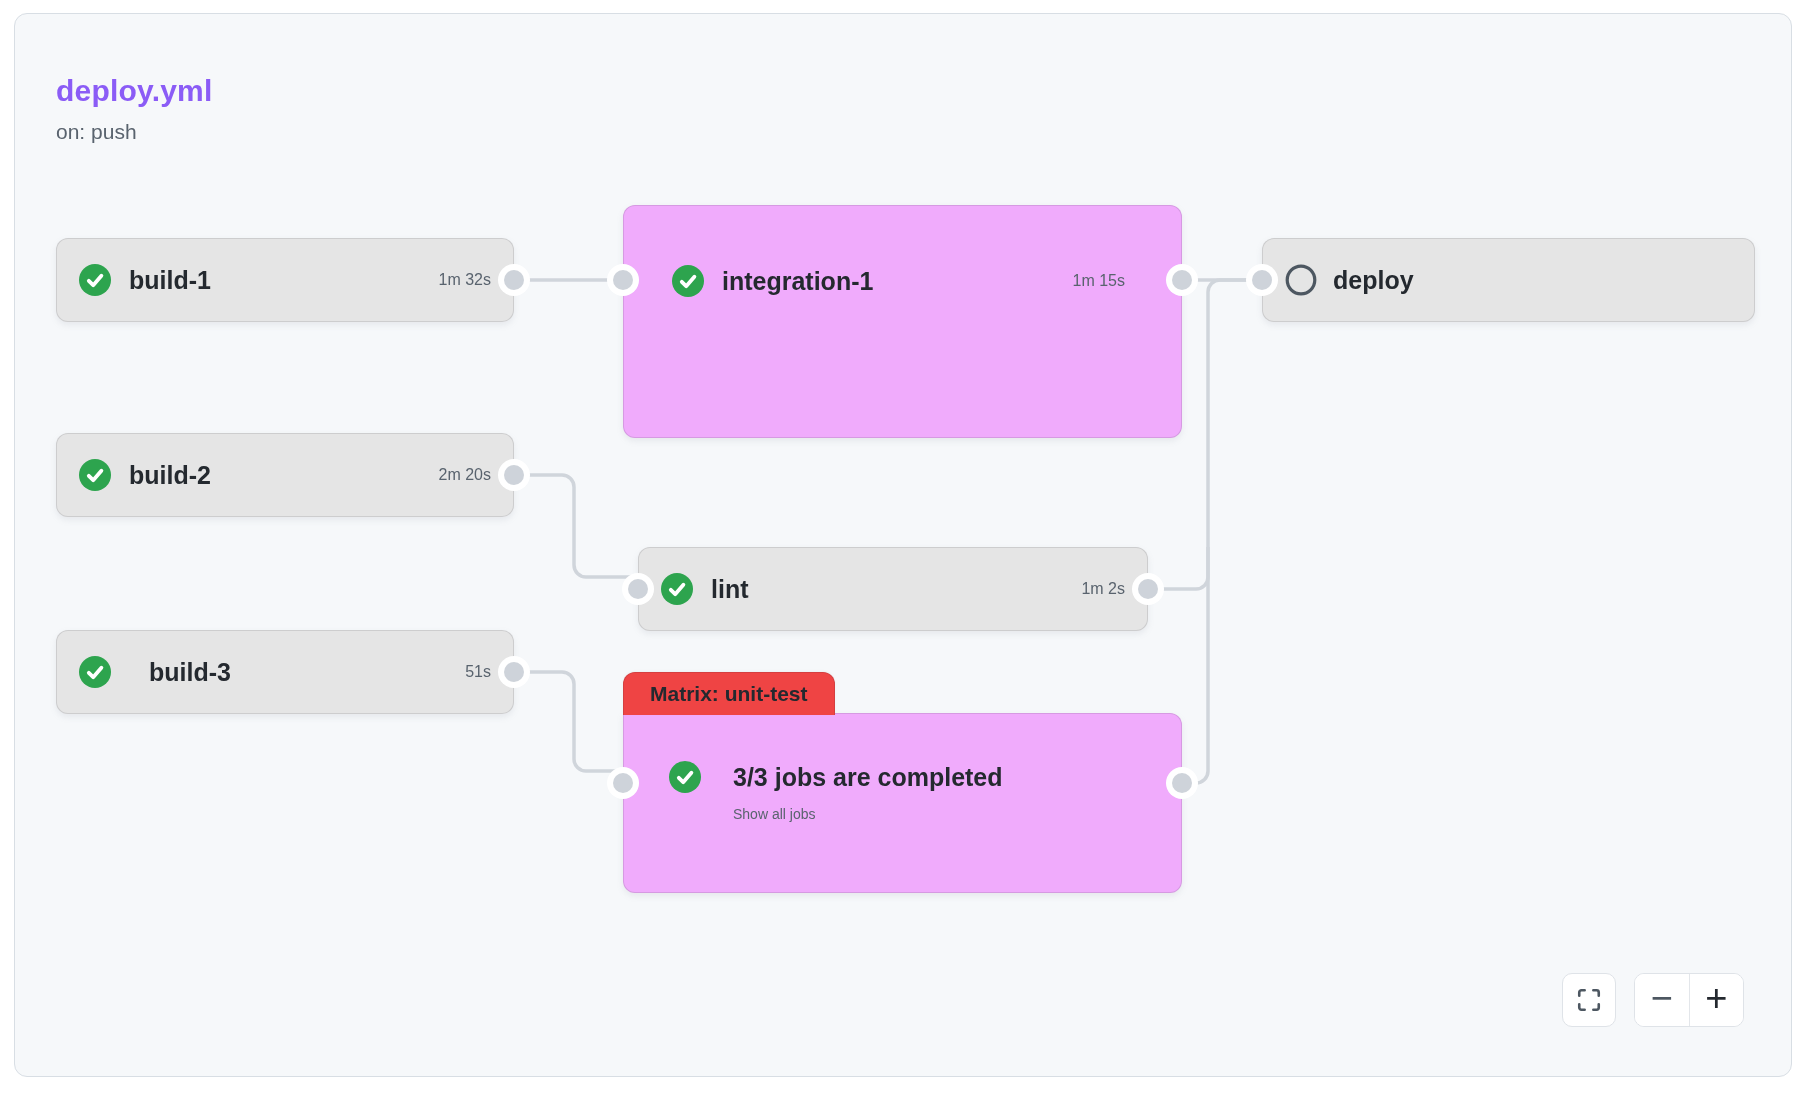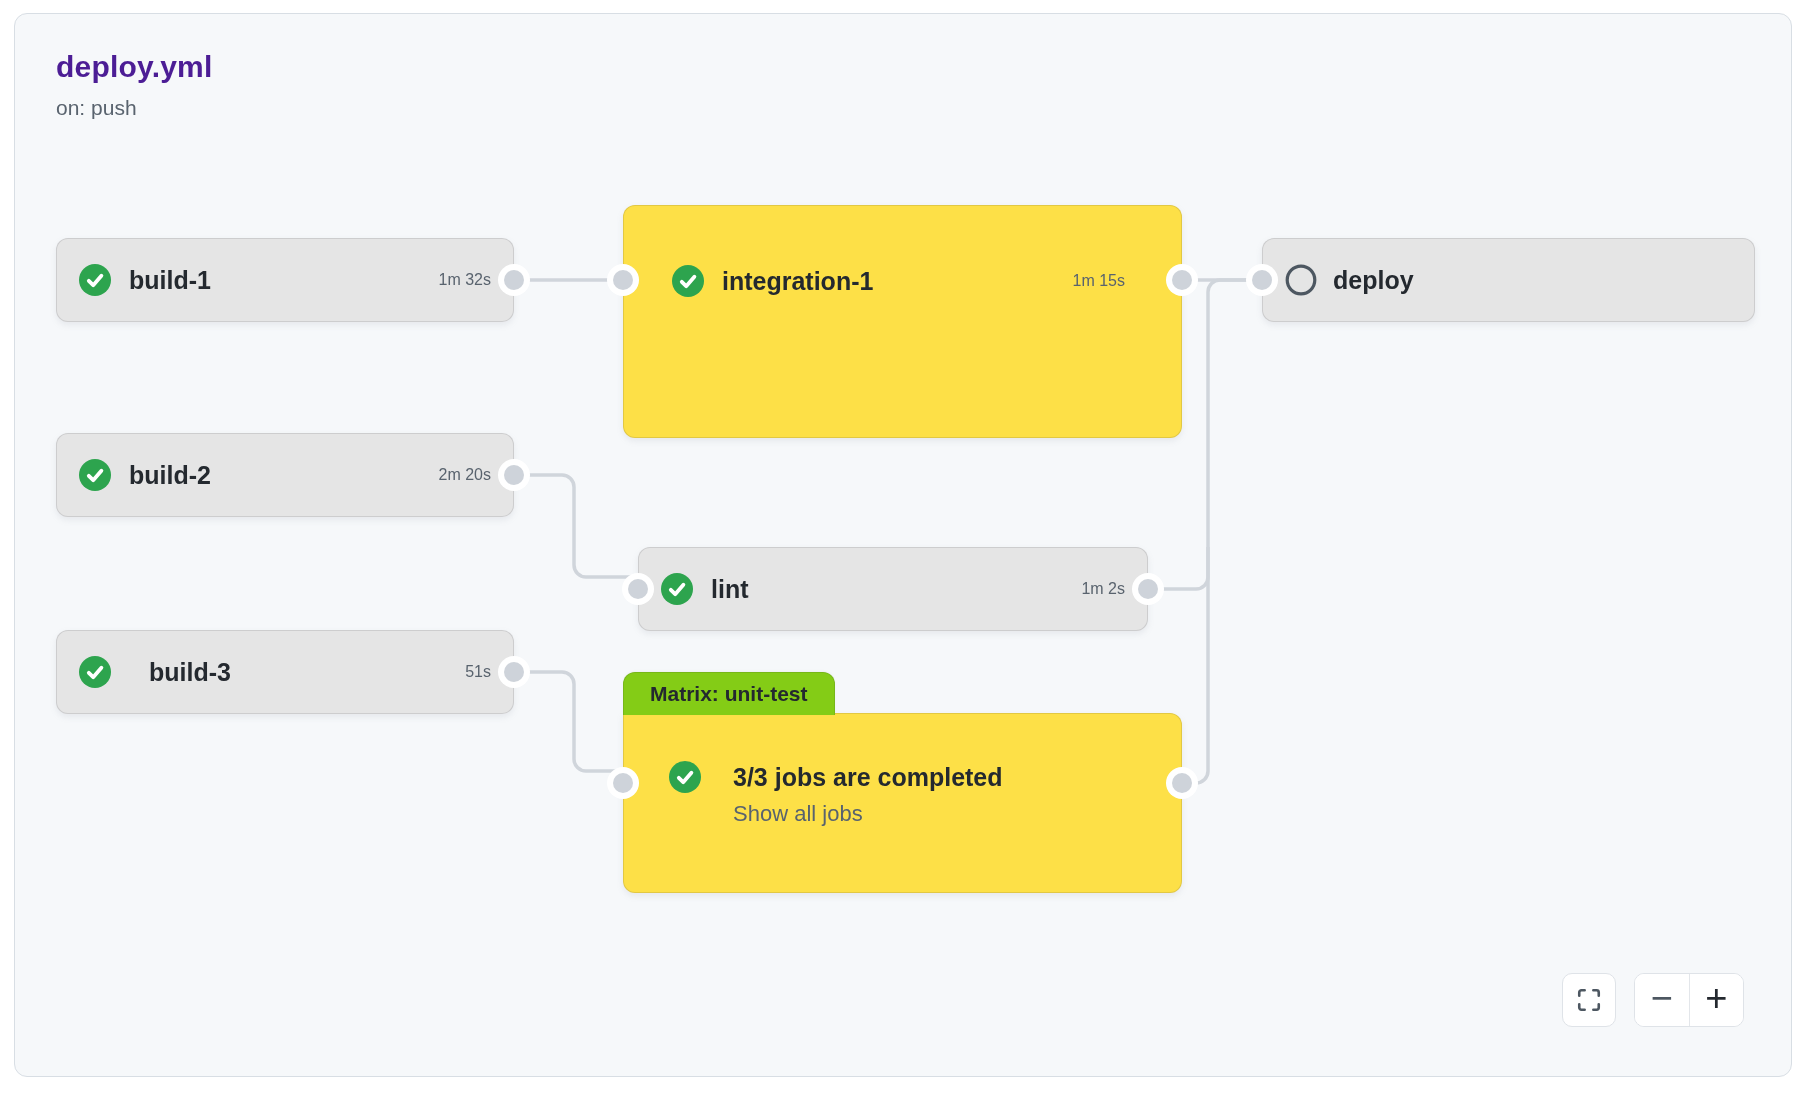--- a/index.html
+++ b/index.html
@@ -7,52 +7,52 @@
   body { font-family: "Liberation Sans", "DejaVu Sans", sans-serif; color: #24292f; position: relative; overflow: hidden; }
 
   .stage { position: absolute; inset: 0; }
 
   .panel {
     position: absolute; left: 14px; top: 13px; width: 1778px; height: 1064px;
     background: #f6f8fa; border: 1.5px solid #d8dee4; border-radius: 13px;
   }
 
   .header { position: absolute; left: 56px; top: 50px; }
-  .header .title { font-size: 30px; font-weight: 700; color: #4c1d95; letter-spacing: .2px; }
+  .header .title { font-size: 30px; font-weight: 700; color: #8b5cf6; letter-spacing: .2px; margin-top: 24px; }
   .header .subtitle { margin-top: 12px; font-size: 21px; color: #59636e; }
 
   svg.edges { position: absolute; left: 0; top: 0; width: 1806px; height: 1094px; pointer-events: none; }
   svg.edges path { stroke: #d0d5db; stroke-width: 3.5; fill: none; }
 
   .card {
     position: absolute; background: #e5e5e5;
     border: 1px solid rgba(31,35,40,0.12); border-radius: 12px;
     box-shadow: 0 3px 6px rgba(140,149,159,0.15);
     display: flex; align-items: center;
     padding: 4px 22px;
   }
   .job-name { font-size: 25px; font-weight: 700; color: #24292f; margin-left: 18px; white-space: nowrap; }
   .duration { font-size: 16px; color: #59636e; margin-left: auto; white-space: nowrap; }
 
-  .group { position: absolute; background: #fde047; border: 1px solid rgba(31,35,40,0.12);
+  .group { position: absolute; background: #f0abfc; border: 1px solid rgba(31,35,40,0.12);
     border-radius: 12px; box-shadow: 0 3px 6px rgba(140,149,159,0.15); }
   .group-row { height: 84px; display: flex; align-items: center; padding: 0 56px 0 48px; }
 
   .tab {
-    position: absolute; height: 43px; background: #84cc16;
+    position: absolute; height: 43px; background: #ef4444;
     border: 1px solid rgba(31,35,40,0.12); border-bottom: none;
     border-radius: 12px 12px 0 0; box-shadow: 0 -1px 2px rgba(140,149,159,0.08);
     display: flex; align-items: center; padding: 0 26px;
     font-size: 21px; font-weight: 700; color: #24292f; z-index: 3;
   }
   .matrix-card { z-index: 2; display: block; padding: 44px 56px 0 45px; border-top-left-radius: 0; }
   .matrix-row { display: flex; align-items: flex-start; gap: 14px; }
   .matrix-texts { margin-left: 18px; }
   .matrix-summary { font-size: 25px; font-weight: 700; color: #24292f; line-height: 38px; }
-  .matrix-link { font-size: 22px; color: #59636e; line-height: 30px; margin-top: 3px; display: inline-block; cursor: pointer; }
+  .matrix-link { font-size: 14px; color: #59636e; line-height: 30px; margin-top: 3px; display: inline-block; cursor: pointer; }
 
   .icon32 { width: 32px; height: 32px; flex: 0 0 32px; display: block; }
 
   .dot {
     position: absolute; width: 20px; height: 20px; border-radius: 50%;
     background: #ced3da; box-shadow: 0 0 0 6px #ffffff; z-index: 4;
   }
 
   .controls { position: absolute; left: 1562px; top: 973px; display: flex; z-index: 5; }
   .btn-square {

